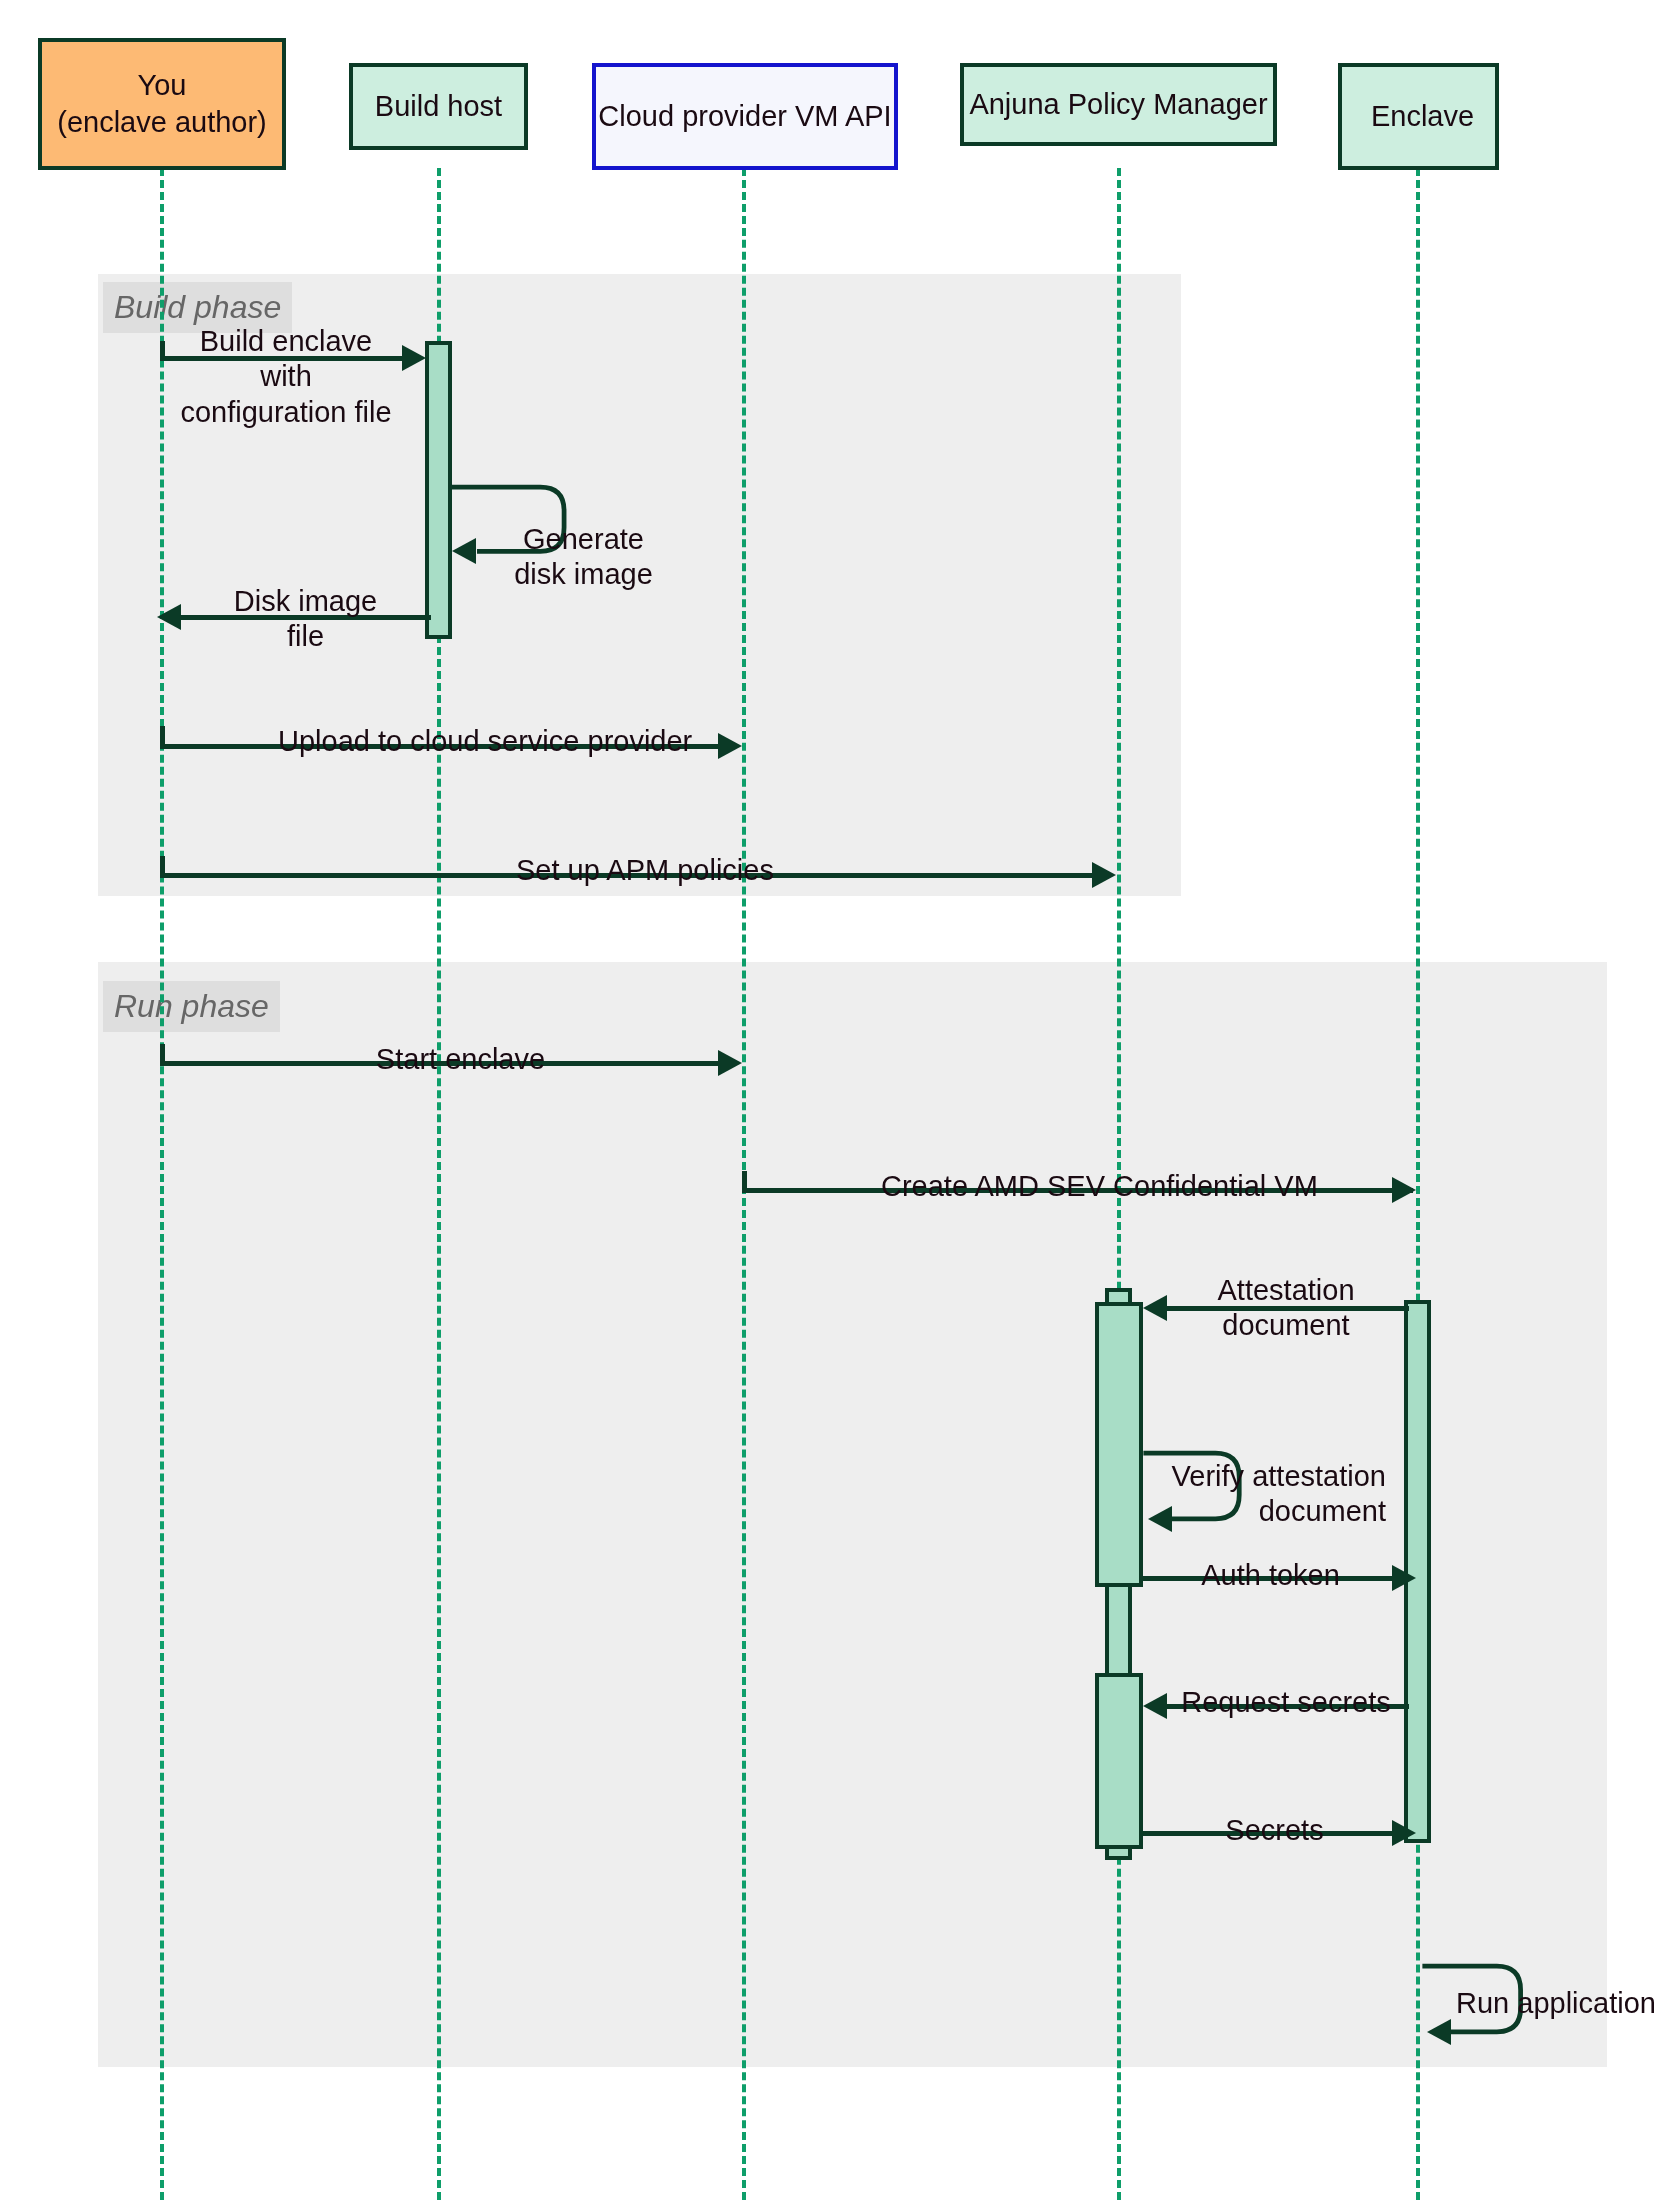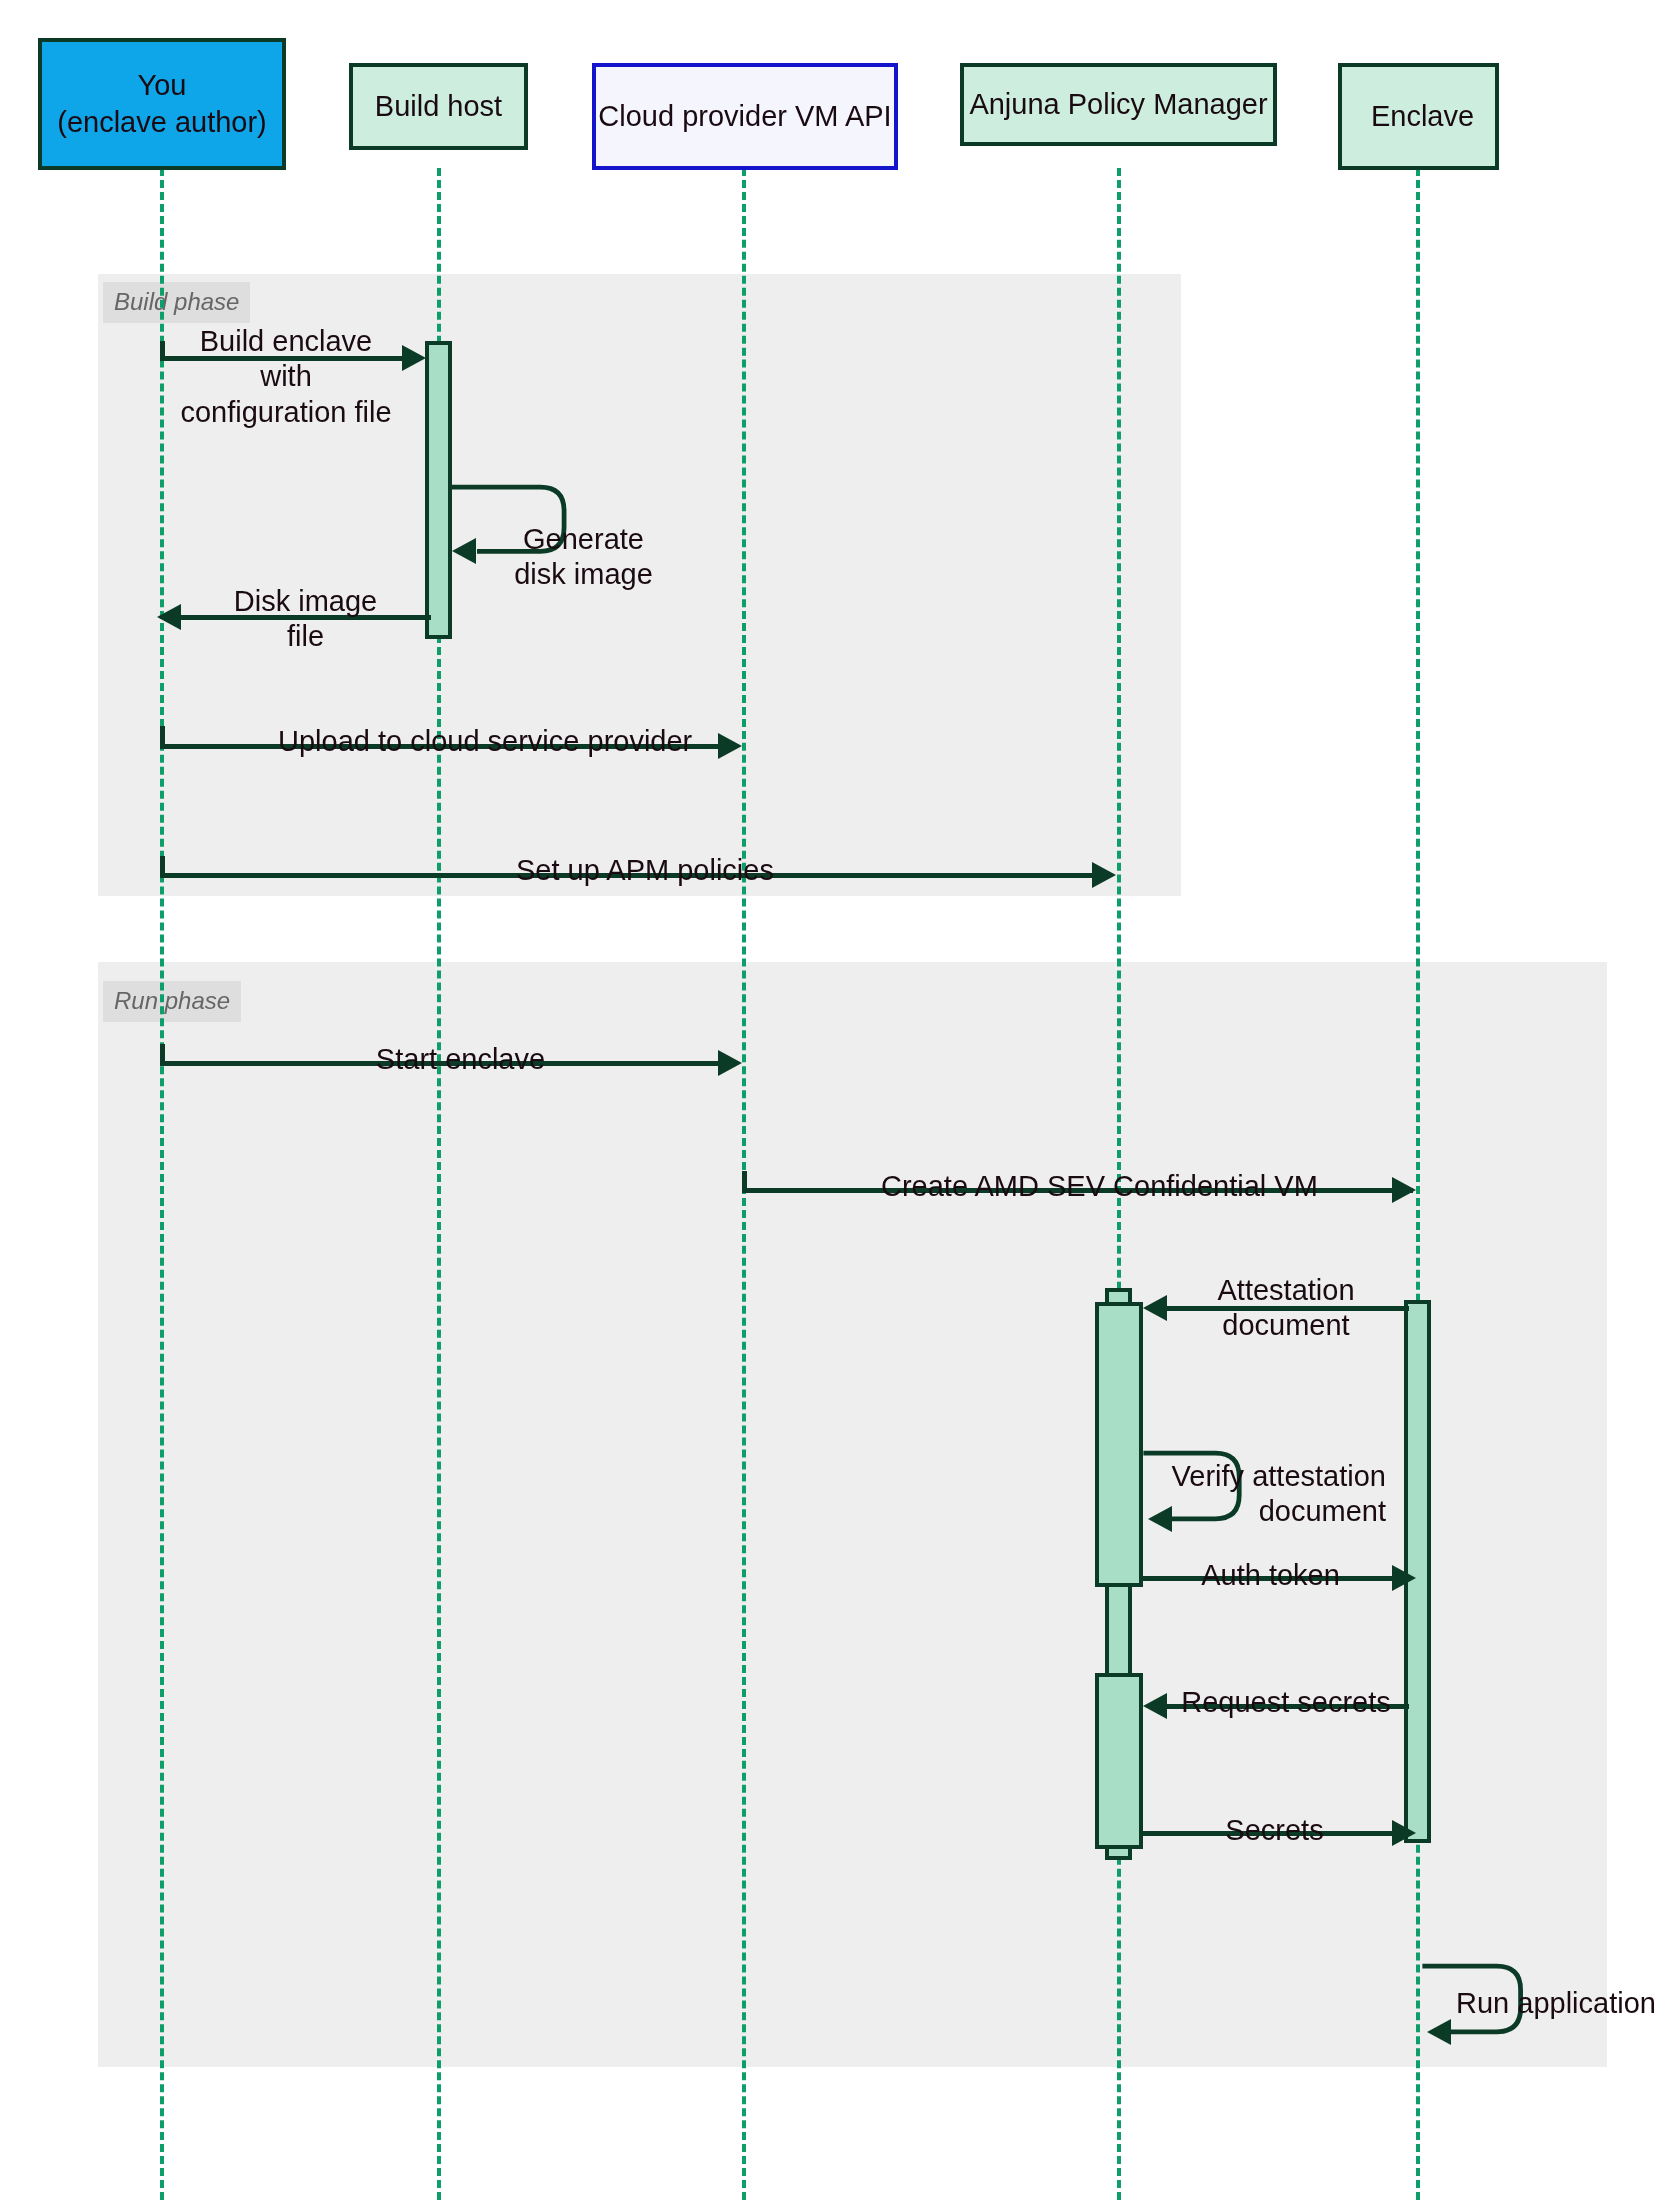--- a/index.html
+++ b/index.html
@@ -21,41 +21,41 @@
   
   .phase-box {
     position: absolute;
     background: #eeeeee;
   }
   .phase-label {
     position: absolute;
     background: #dedede;
     color: #666666;
     font-style: italic;
-    font-size: 24px;
+    font-size: 32px;
     line-height: 1.25;
     padding: 4.8px 11px 6.4px 11px;
     white-space: nowrap;
     font-family: "Liberation Sans", sans-serif;
   }
   
   .participant {
     position: absolute;
     box-sizing: border-box;
     display: flex;
     align-items: center;
     justify-content: center;
     text-align: center;
     font-size: 29px;
     line-height: 1.28;
     color: #1a0a12;
     border-width: 4.8px;
     border-style: solid;
   }
-  .p-grey  { background: #0ea5e9; border-color: #0b3a26; }
+  .p-grey  { background: #fdba74; border-color: #0b3a26; }
   .p-green { background: #cdeedf; border-color: #0b3a26; }
   .p-blue  { background: #f5f6fd; border-color: #1414cd; }
   
   .lifeline {
     position: absolute;
     width: 0;
     border-left: 4.8px dashed #0e9e6a;
   }
   
   .activation {

